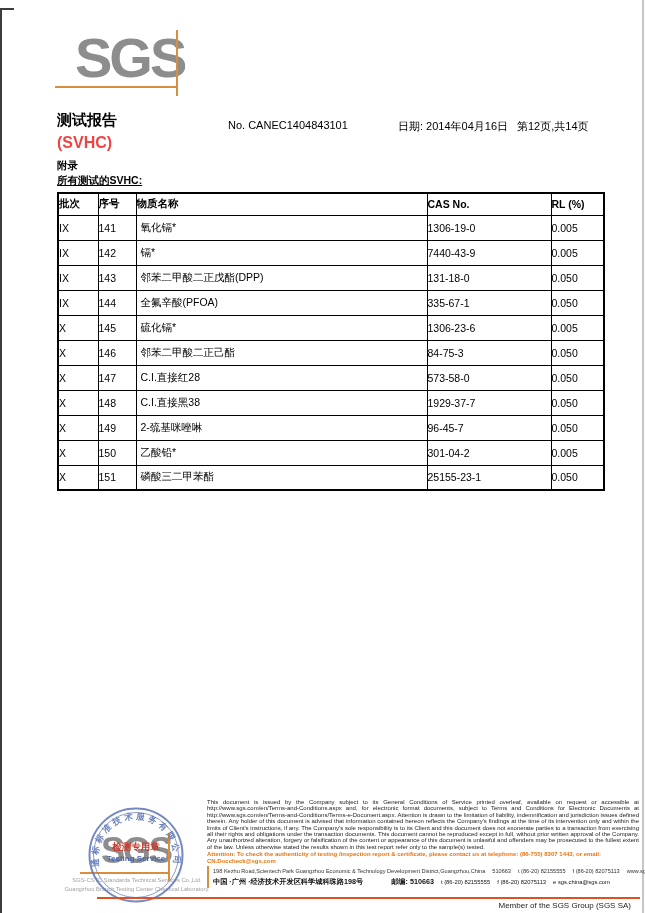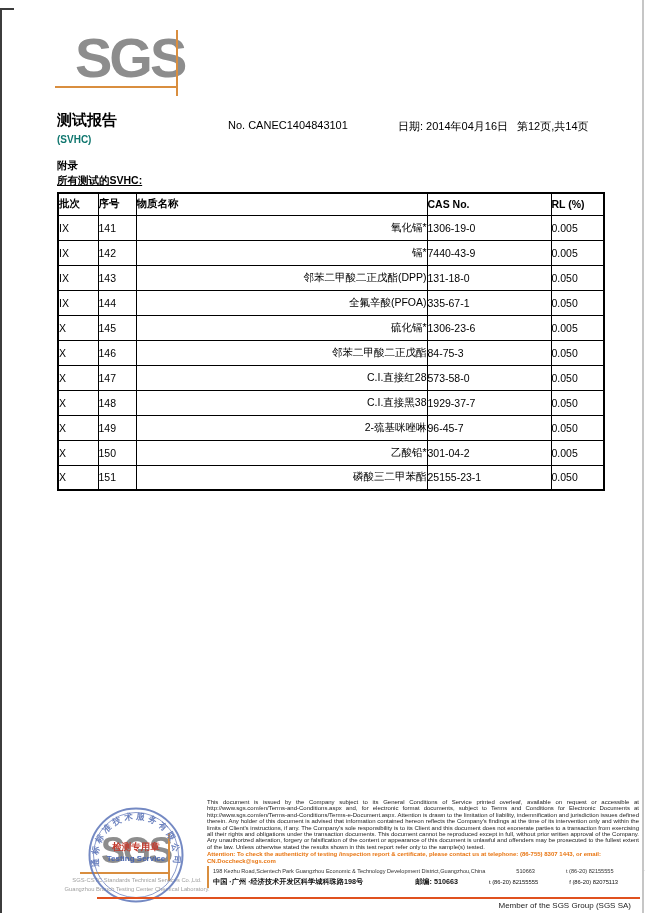--- a/index.html
+++ b/index.html
@@ -17,55 +17,55 @@
   .logo-top { position:absolute; left:75px; top:32px; }
   .logo-top .logo-text {
     font-size:56px; font-weight:bold; color:#8d8d8d; line-height:52px;
     letter-spacing:-3px; font-family:"Liberation Sans",sans-serif;
   }
   .logo-hline-top { position:absolute; left:55px; top:86px; width:123px; height:2px; background:#d98e3f; }
   .logo-vline-top { position:absolute; left:176px; top:30px; width:2px;  height:66px; background:#d98e3f; }
 
   
   .doc-title    { position:absolute; left:57px;  top:111px; font-size:15px; font-weight:bold; color:#000; }
-  .doc-subtitle { position:absolute; left:57px;  top:134px; font-size:10px; font-weight:bold; color:#0f766e; }
+  .doc-subtitle { position:absolute; left:57px;  top:134px; font-size:16px; font-weight:bold; color:#ef4444; }
   .meta-no      { position:absolute; left:228px; top:119px; font-size:11px; color:#000; }
   .meta-date    { position:absolute; left:398px; top:119px; font-size:11px; color:#000; }
   .meta-page    { position:absolute; left:517px; top:119px; font-size:11px; color:#000; }
   .appendix     { position:absolute; left:57px;  top:159px; font-size:10.5px; font-weight:bold; color:#000; }
   .section-lbl  { position:absolute; left:57px;  top:174px; font-size:10.5px; font-weight:bold; color:#000;text-decoration:underline; }
 
   
   .tbl-wrap { position:absolute; left:57px; top:192px; }
   table.substances { border-collapse:collapse; table-layout:fixed; width:546px; border:2px solid #000; }
   .substances th, .substances td {
     border:1px solid #000; font-size:10.5px; color:#000; text-align:left;
     vertical-align:middle; padding:0; overflow:hidden; white-space:nowrap;
   }
   .substances th { height:22px; font-weight:bold; }
   .substances td { height:25px; }
-  .substances td.name-col { text-align:right; padding-left:4px; }
+  .substances td.name-col { text-align:left; padding-left:4px; }
 
   
   .footer-left { position:absolute; left:55px; top:812px; width:165px; height:100px; }
   .mini-logo-text {
     position:absolute; left:0; top:22px; width:162px; text-align:center;
     font-size:36px; font-weight:bold; color:#8d8d8d; line-height:34px; letter-spacing:-2px;
   }
   .mini-hline { position:absolute; left:25px;  top:60px; width:90px; height:2px; background:#d98e3f; }
   .mini-vline { position:absolute; left:113px; top:21px; width:2px;  height:48px; background:#d98e3f; }
   .company-lines { position:absolute; left:-14px; top:64px; width:192px; text-align:center; color:#a0a0a0; }
   .company-lines div { font-size:5.8px; line-height:8.5px; white-space:nowrap; }
   .seal-svg { position:absolute; left:0; top:-10px; overflow:visible; }
 
   .footer-right { position:absolute; left:207px; top:799px; width:432px; }
   .legal { font-size:6px; line-height:6.4px; color:#1c1c1c; text-align:justify; }
   .attention { font-size:6px; line-height:6.5px; color:#e87511; font-weight:bold; margin-top:1px; }
   .addr-block { margin-top:2px; border-left:2px solid #d98e3f; padding-left:4px; }
-  .addr-row { display:flex; align-items:flex-end; white-space:nowrap; color:#111;gap:24px; }
+  .addr-row { display:flex; align-items:flex-end; white-space:nowrap; color:#111; }
   .addr-row.en { font-size:5.6px; line-height:10px; color:#333; }
   .addr-row.cn { font-size:7.2px; line-height:12px; font-weight:bold; }
   .addr-row span { margin-right:7px; }
   .addr-row .addr { flex:0 0 auto; }
 
   .footer-rule { position:absolute; left:97px; top:897px; width:543px; height:2px; background:#e0511f; }
   .member { position:absolute; right:14px; top:901px; font-size:8px; color:#222; }
 </style>
 </head>
 <body>
@@ -139,21 +139,21 @@
           <tr>
             <td>X</td>
             <td>145</td>
             <td class="name-col">硫化镉*</td>
             <td>1306-23-6</td>
             <td>0.005</td>
           </tr>
           <tr>
             <td>X</td>
             <td>146</td>
-            <td class="name-col">邻苯二甲酸二正戊酯</td>
+            <td class="name-col">邻苯二甲酸二正己酯</td>
             <td>84-75-3</td>
             <td>0.050</td>
           </tr>
           <tr>
             <td>X</td>
             <td>147</td>
             <td class="name-col">C.I.直接红28</td>
             <td>573-58-0</td>
             <td>0.050</td>
           </tr>

